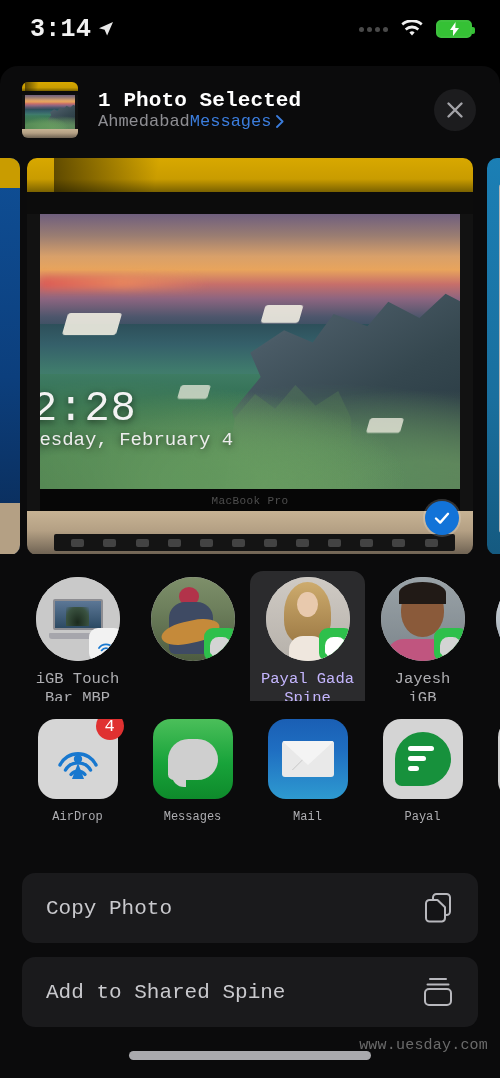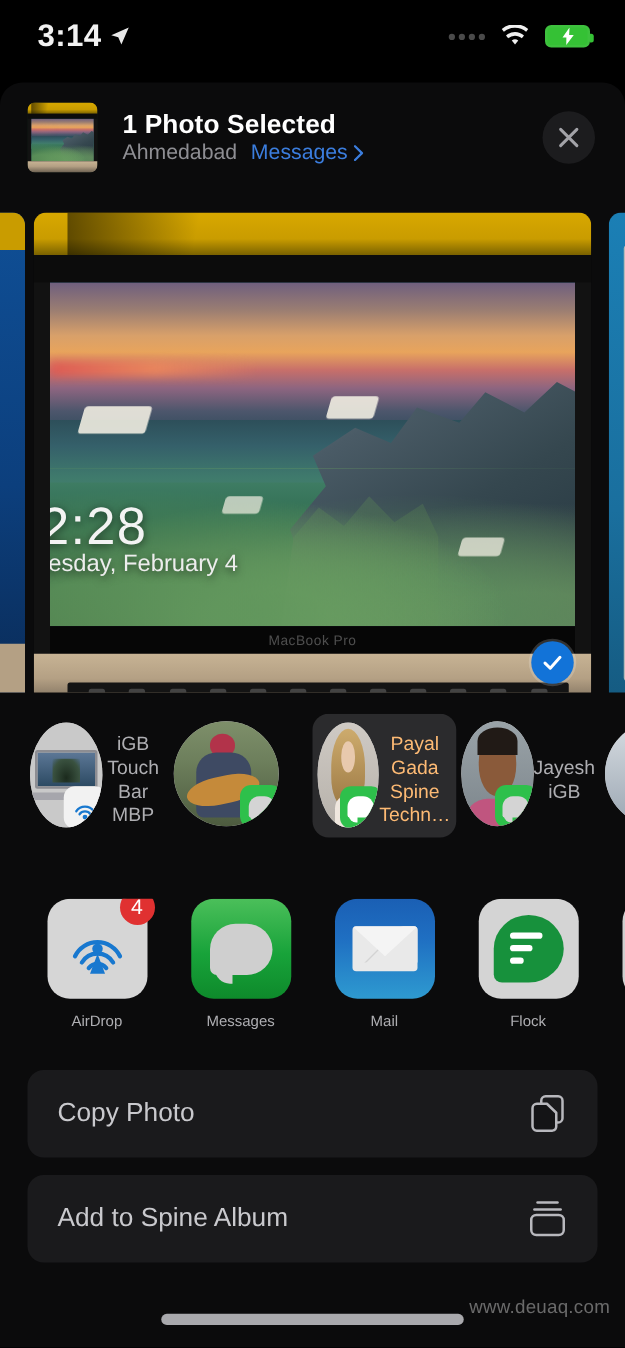--- a/index.html
+++ b/index.html
@@ -2,21 +2,21 @@
 <html><head>
 <meta charset="utf-8">
 <style>
   * { margin:0; padding:0; box-sizing:border-box; }
   html, body {
     width:500px; height:1078px;
     background:#000;
     font-family:"Liberation Sans", sans-serif;
     overflow:hidden;
   }
-  .phone { position:relative; width:500px; height:955px; background:#000; }
+  .phone { position:relative; width:500px; height:955px; background:#000;font-family:Liberation Mono, monospace; }
 
   
   .statusbar {
     position:absolute; top:0; left:0; width:500px; height:58px;
     display:flex; align-items:center; justify-content:space-between;
     padding:0 28px 0 30px;
   }
   .sb-left { display:flex; align-items:center; gap:7px; }
   .sb-time { color:#f2f2f2; font-size:25px; font-weight:600; letter-spacing:.3px; }
   .loc-arrow { width:16px; height:16px; display:block; }
@@ -46,36 +46,36 @@
     position:relative; height:88px; display:flex; align-items:center;
     padding:0 24px 0 22px;
   }
   .thumb {
     width:56px; height:56px; border-radius:6px; overflow:hidden; flex:none;
     background:#101a12; position:relative;
   }
   .thumb .tframe { position:absolute; inset:0; }
   .header-text { margin-left:20px; flex:1; min-width:0; }
   .h-title { color:#fff; font-size:21px; font-weight:700; letter-spacing:.1px; }
-  .h-sub { margin-top:0; display:flex; align-items:center; gap:11px; }
+  .h-sub { margin-top:0; display:flex; align-items:center; }
   .h-place { color:#8e8e93; font-size:17px; }
   .h-options { color:#3b7ddd; font-size:17px; display:flex; align-items:center; gap:5px; }
   .chev { width:8px; height:13px; display:block; }
   .close-btn {
     width:42px; height:42px; border-radius:50%; background:#1c1c1e;
     display:flex; align-items:center; justify-content:center; flex:none;
   }
   .close-x { width:20px; height:20px; display:block; }
 
   
   .photostrip {
     position:relative; height:400px; margin-top:0; overflow:hidden;
   }
   .pcard {
-    position:absolute; top:16px; height:397px; border-radius:10px; overflow:hidden;
+    position:absolute; top:4px; height:397px; border-radius:10px; overflow:hidden;
     background:#0a0a0a;
   }
   .pcard.main { left:27px; width:446px; }
   .pcard.peek-l { left:-18px; width:38px; }
   .pcard.peek-r { left:487px; width:40px; }
 
   
   .macphoto { position:absolute; inset:0; background:#121212; }
   .mac-bezel-top {
     position:absolute; left:0; right:0; top:0; height:34px;
@@ -169,21 +169,21 @@
     box-shadow:0 0 0 2px rgba(255,255,255,.18);
   }
   .check-badge svg { width:20px; height:20px; display:block; }
 
   
   .contacts {
     position:relative; height:130px; margin-top:17px; padding:0 0 0 20px;
     display:flex; align-items:flex-start; gap:0; overflow:hidden;
   }
   .contact {
-    width:115px; flex:none; display:flex; align-items:center;
+    width:115px; flex:none; display:flex; flex-direction:column; align-items:center;
     padding:6px 4px 8px; border-radius:13px;
   }
   .contact.selected { background:#2b2b2d; }
   .avatar {
     width:84px; height:84px; border-radius:50%; overflow:hidden; position:relative;
     background:#c9c9c9;
   }
   .av-badge {
     position:absolute; right:-3px; bottom:-1px; width:34px; height:34px; border-radius:9px;
     display:flex; align-items:center; justify-content:center;
@@ -194,21 +194,21 @@
   .bubble.white { background:#fff; }
   .bubble::after {
     content:""; position:absolute; left:1px; bottom:-4px; width:7px; height:7px;
     background:inherit; border-radius:0 0 0 6px;
   }
   .ad-rings { width:22px; height:22px; display:block; }
   .c-label {
     margin-top:9px; text-align:center; color:#aeaeb2; font-size:15.5px; line-height:19px;
     max-width:110px;
   }
-  .contact.selected .c-label { color:#fdba74; }
+  .contact.selected .c-label { color:#c4b5fd; }
 
   .avatar-mac { position:absolute; inset:0; background:#c9c9c9; display:flex; align-items:center; justify-content:center; }
   .mini-mac { width:58px; height:40px; position:relative; }
   .mini-mac .scr { position:absolute; left:4px; right:4px; top:0; height:31px; background:linear-gradient(180deg,#5c7796,#2c4a63); border:2px solid #8d8d92; border-radius:2px; }
   .mini-mac .scr::after { content:""; position:absolute; left:26%; top:22%; width:48%; height:70%; background:radial-gradient(ellipse at 50% 80%,#1b2a1d,#3a5240 70%,rgba(0,0,0,0)); }
   .mini-mac .base { position:absolute; left:0; right:0; bottom:0; height:6px; background:#a6a6ac; border-radius:1px 1px 3px 3px; }
 
   .avatar-guitar { position:absolute; inset:0;
     background:linear-gradient(180deg,#7e8f6a 0%,#6d7f5c 38%,#4d5b3f 100%); }
   .avatar-guitar .head { position:absolute; left:34%; top:12%; width:24%; height:22%; border-radius:50%; background:#b2334a; }
@@ -264,21 +264,21 @@
     border-left:26px solid transparent; border-right:26px solid transparent; border-top:24px solid #f4f4f4;
   }
   .ic-flock { background:#d4d4d4; }
   .flock-c { width:56px; height:54px; background:#17913c; border-radius:50% 50% 50% 12%; position:relative; }
   .flock-c i {
     position:absolute; left:13px; background:#fff; height:5px; border-radius:3px; display:block;
   }
   .ic-peek { background:#d0d0d0; }
 
   
-  .actions { margin-top:12px; padding:0 22px; }
+  .actions { margin-top:29px; padding:0 22px; }
   .action-row {
     height:70px; background:#1a1a1c; border-radius:13px;
     display:flex; align-items:center; justify-content:space-between;
     padding:0 22px 0 24px; margin-bottom:14px;
   }
   .action-label { color:#c9c9cd; font-size:21px; }
   .action-icon { width:36px; height:36px; display:block; }
 
   .watermark {
     position:absolute; right:12px; bottom:24px; color:#8a8a8a; font-size:15px;
@@ -529,21 +529,21 @@
       </div>
 
       <div class="app">
         <div class="app-icon ic-flock">
           <span class="flock-c">
             <i style="top:14px;width:26px"></i>
             <i style="top:24px;width:18px"></i>
             <i style="top:34px;width:11px"></i>
           </span>
         </div>
-        <div class="app-label">Flock</div>
+        <div class="app-label">Payal</div>
       </div>
 
       <div class="app">
         <div class="app-icon ic-peek">
           
         </div>
         <div class="app-label"></div>
       </div>
     </div>
 
@@ -551,25 +551,25 @@
 
       <div class="action-row">
         <span class="action-label">Copy Photo</span>
         <svg class="action-icon" viewBox="0 0 36 36">
           <rect x="13" y="4" width="17" height="21" rx="3.5" fill="none" stroke="#b8b8bd" stroke-width="2"></rect>
           <path d="M22 31.5H9.5A3.5 3.5 0 0 1 6 28V13.5A3.5 3.5 0 0 1 9.5 10h8l7.5 7.2V28a3.5 3.5 0 0 1-3 3.5z" fill="#141416" stroke="#b8b8bd" stroke-width="2" stroke-linejoin="round"></path>
         </svg>
       </div>
 
       <div class="action-row">
-        <span class="action-label">Add to Spine Album</span>
+        <span class="action-label">Add to Shared Spine</span>
         <svg class="action-icon" viewBox="0 0 36 36">
           <path d="M10 5h16" stroke="#b8b8bd" stroke-width="2" stroke-linecap="round"></path>
           <path d="M7.5 10.5h21" stroke="#b8b8bd" stroke-width="2" stroke-linecap="round"></path>
           <rect x="5" y="15" width="26" height="16" rx="4" fill="none" stroke="#b8b8bd" stroke-width="2"></rect>
         </svg>
       </div>
     </div>
 
-    <div class="watermark">www.deuaq.com</div>
+    <div class="watermark">www.uesday.com</div>
     <div class="home-indicator"></div>
   </div>
 </div>
 
 </body></html>

